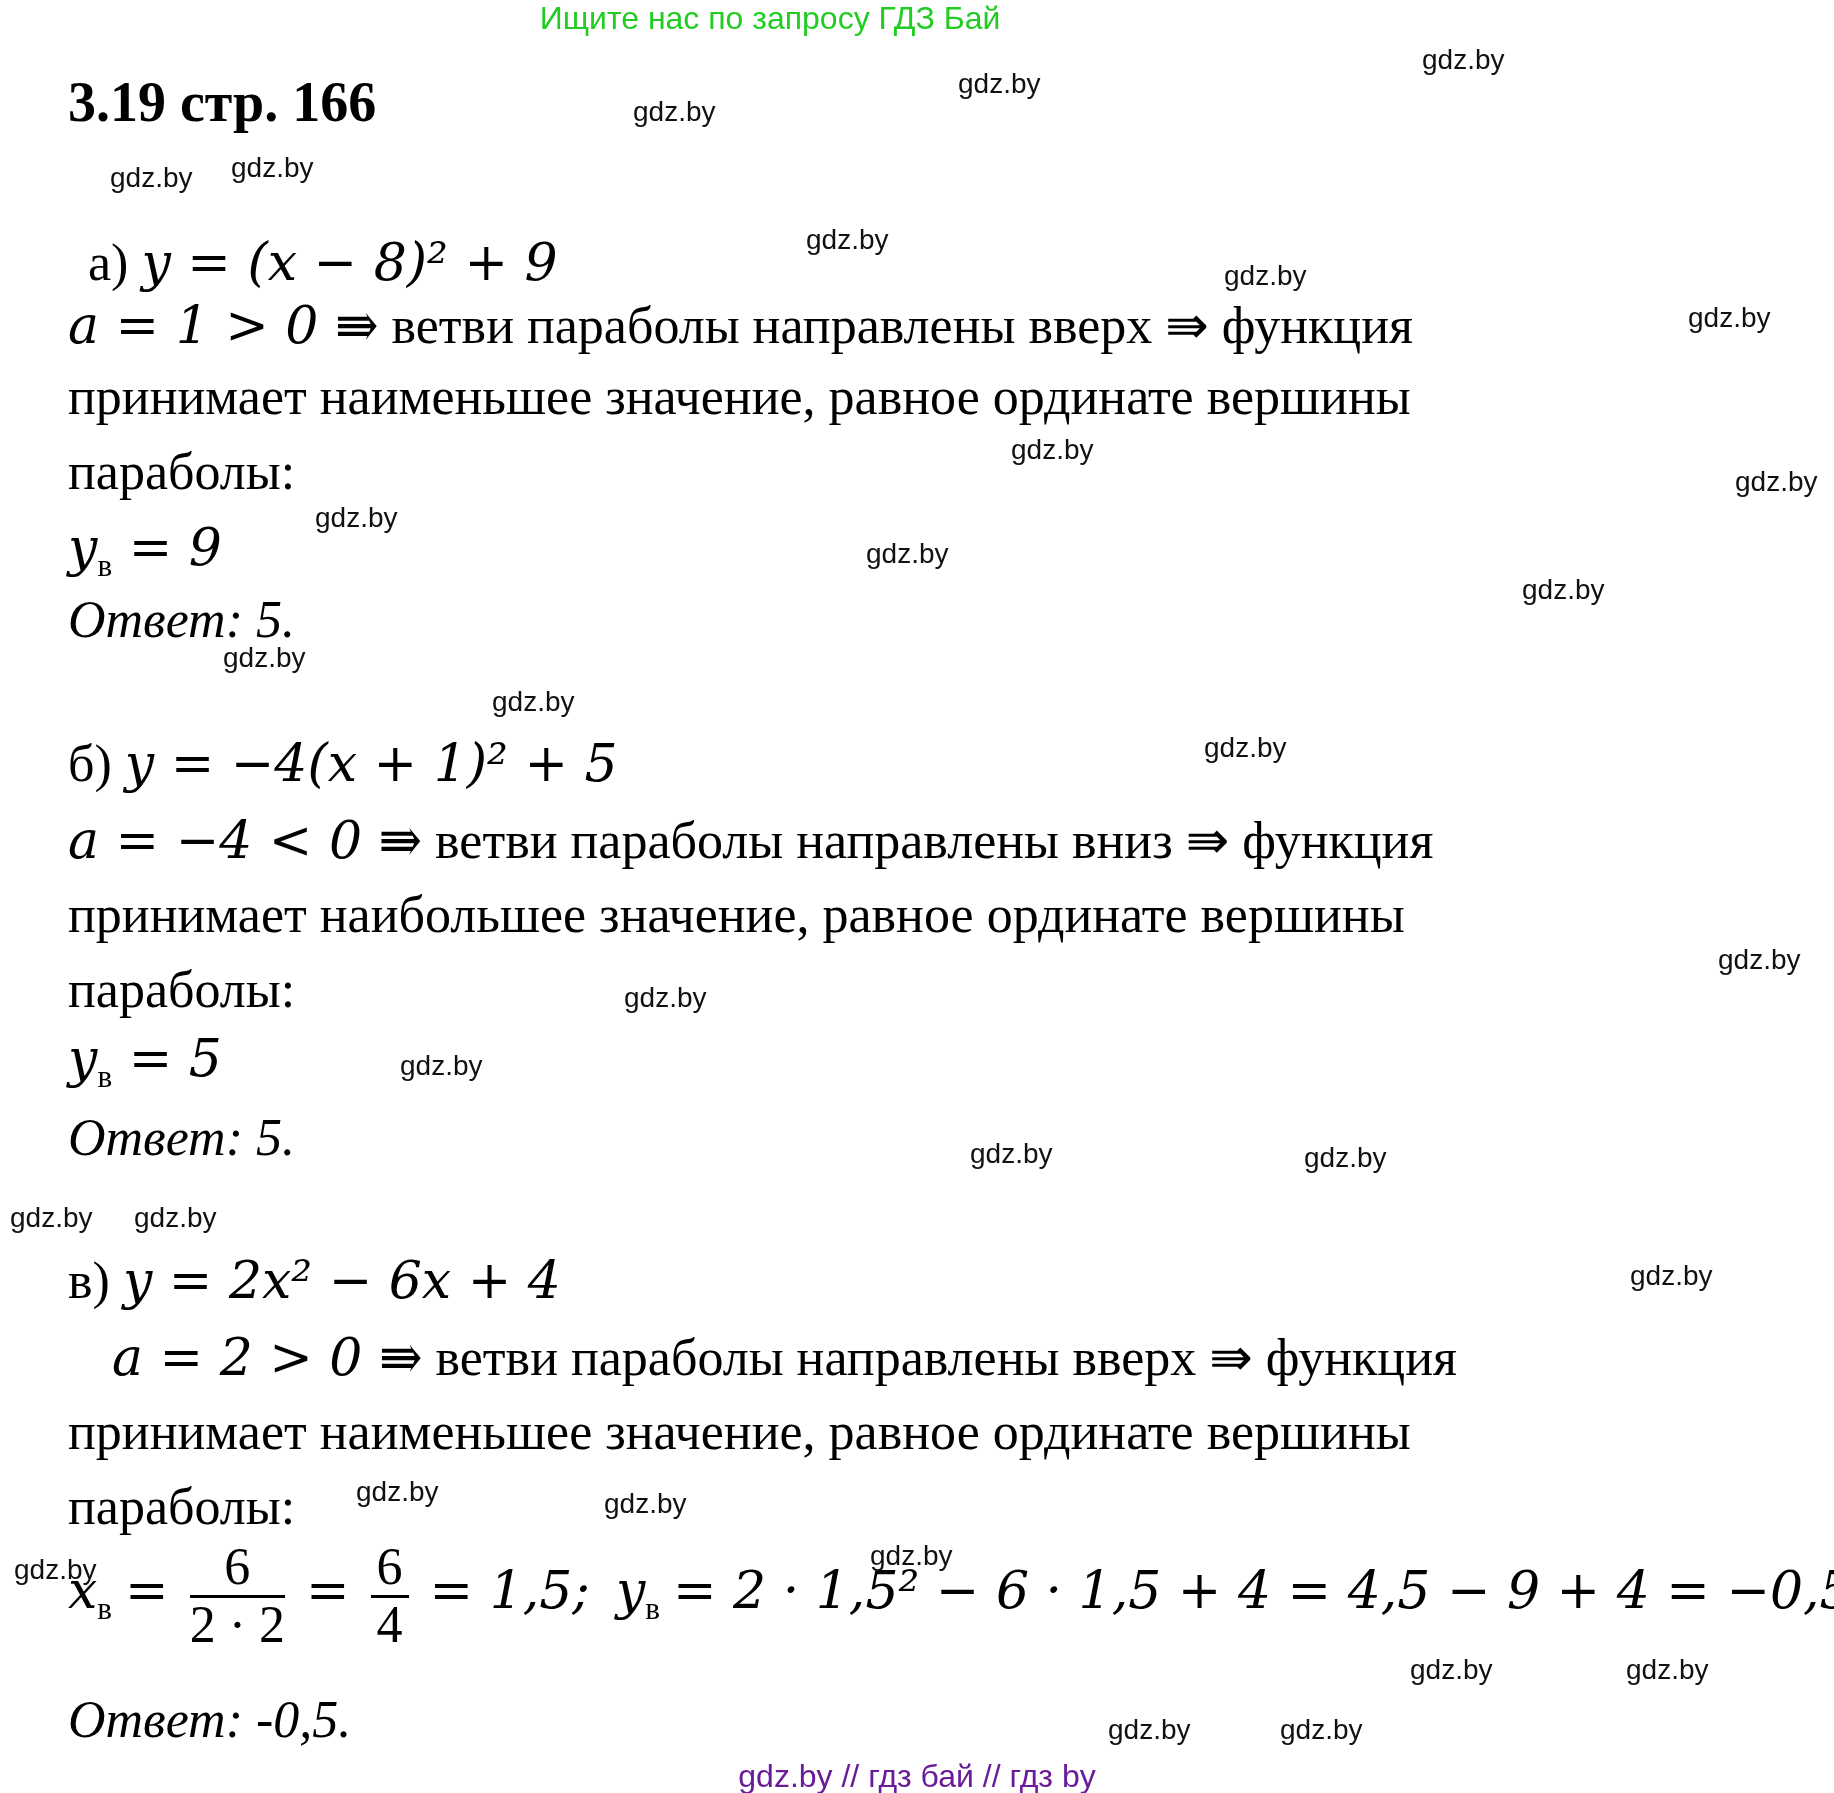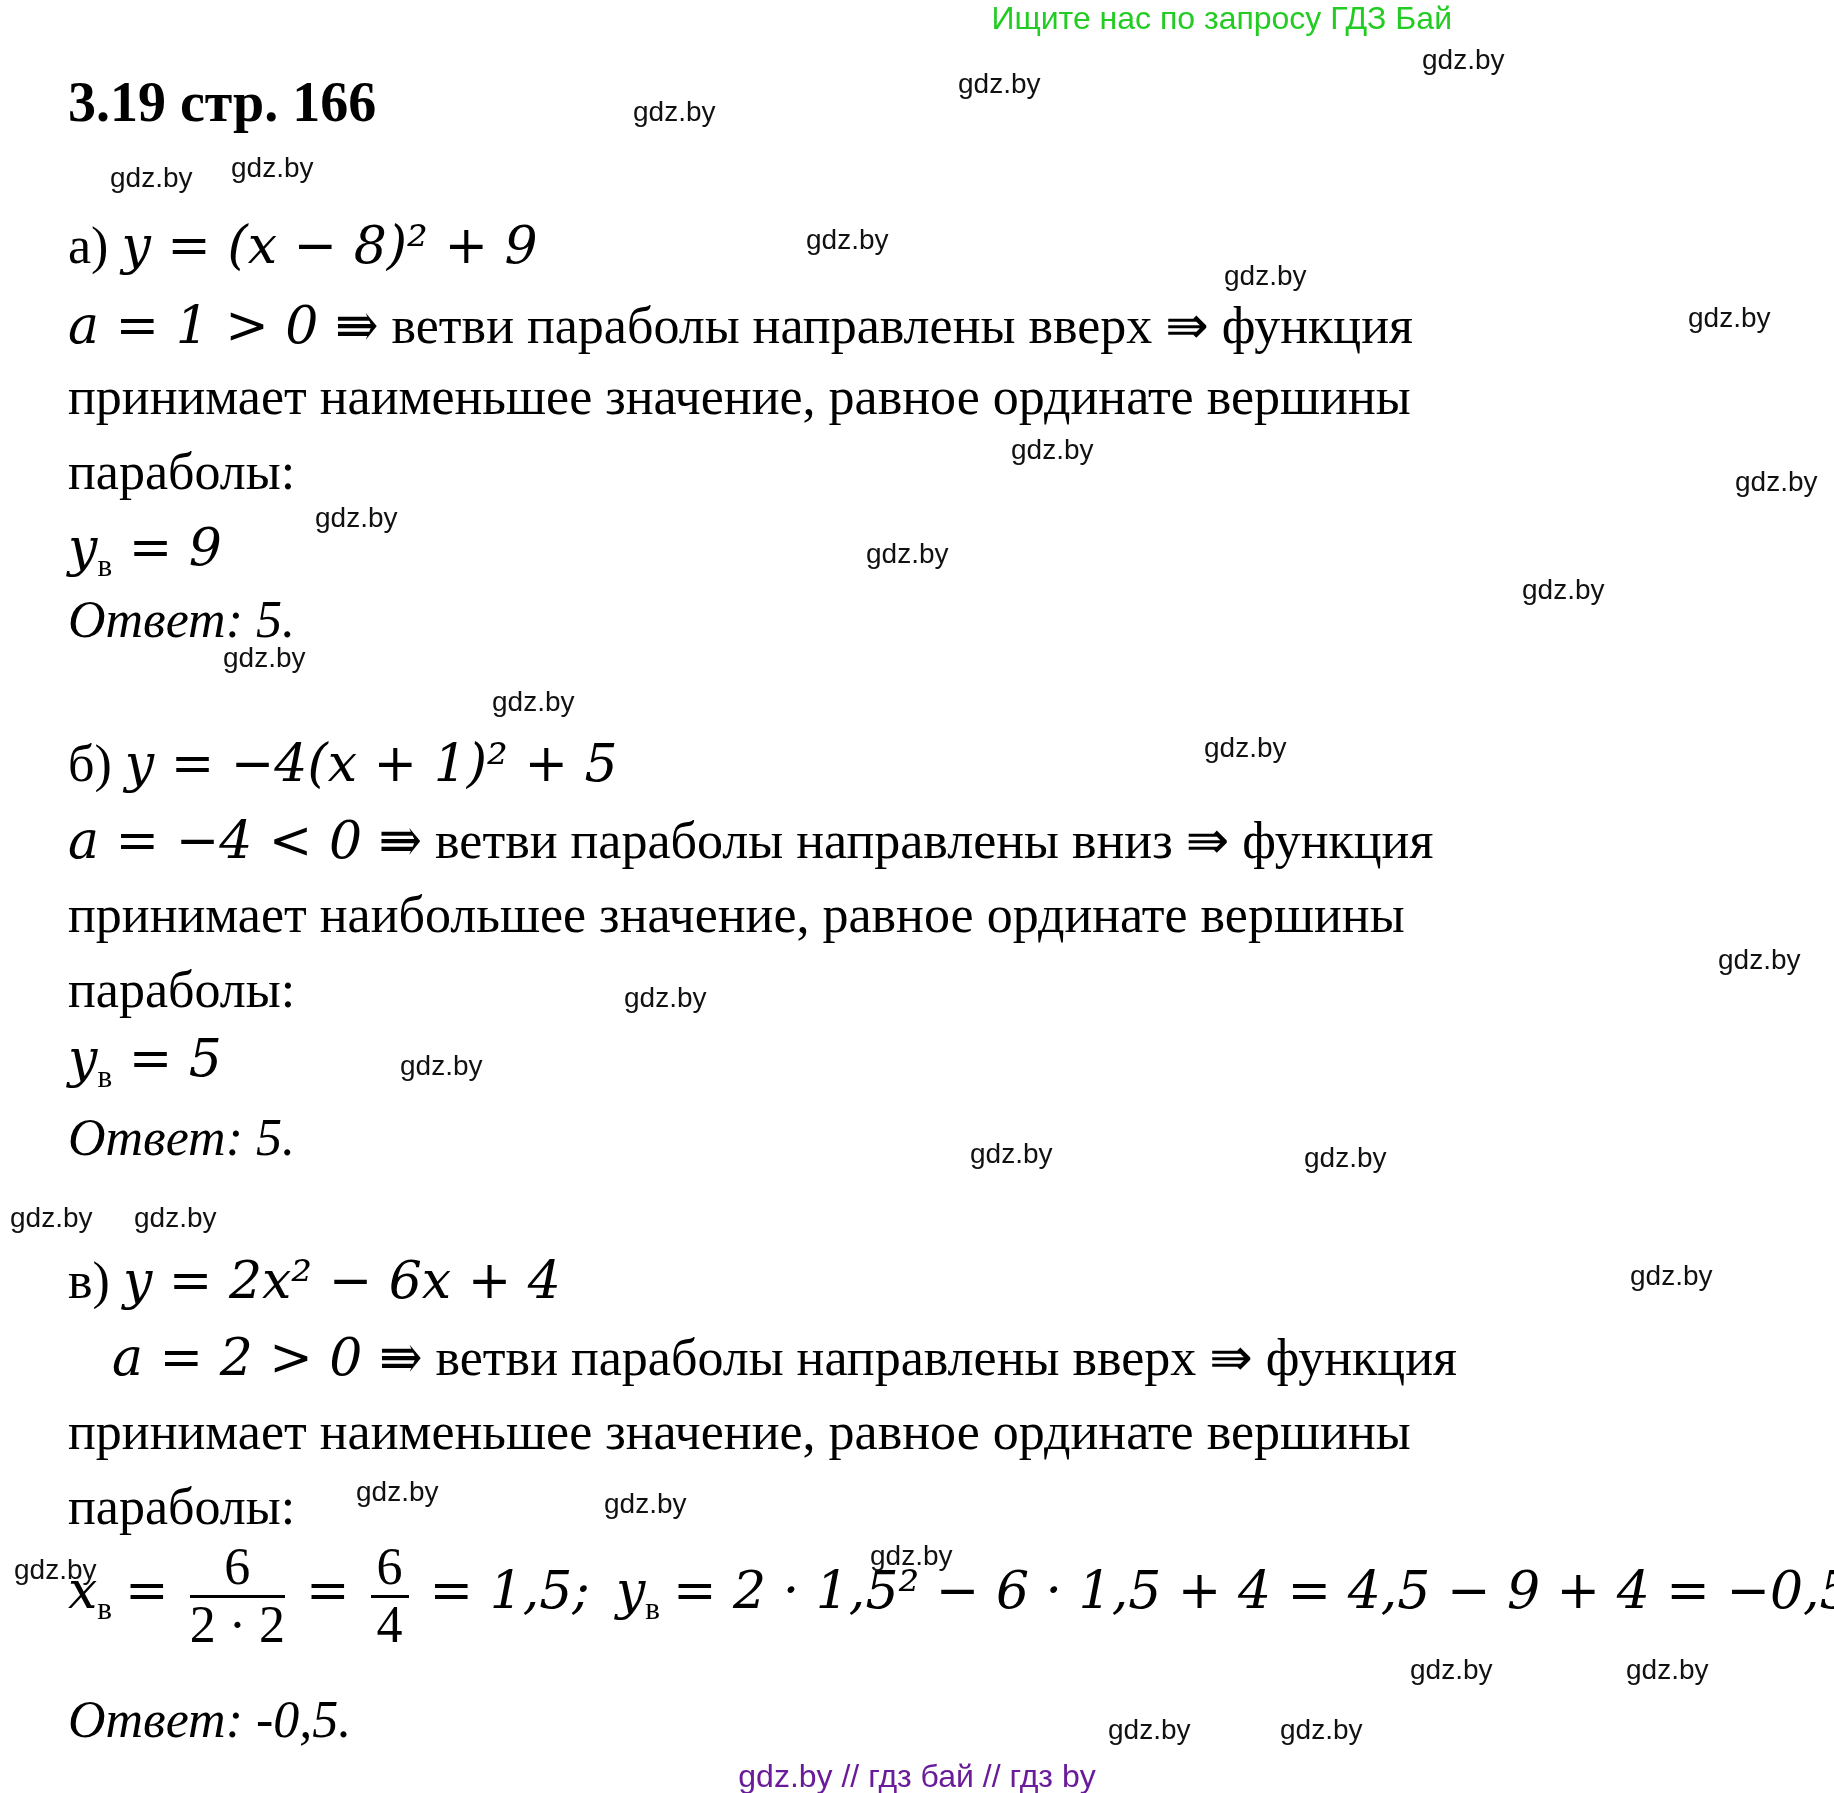--- a/index.html
+++ b/index.html
@@ -1,37 +1,37 @@
 <!DOCTYPE html>
 <html><head>
 <meta charset="utf-8">
 <style>
   html, body { margin:0; padding:0; background:#ffffff; }
   body { width:1834px; height:1793px; position:relative; overflow:hidden; }
   .abs { position:absolute; white-space:nowrap; }
-  .banner { font-family:"Liberation Sans", sans-serif; font-size:32px; color:#22cc22; left:0; width:1452px; text-align:right; top:0; }
+  .banner { font-family:"Liberation Sans", sans-serif; font-size:32px; color:#22cc22; left:0; width:1452px; text-align:center; top:0;padding-left:44px; }
   .title { font-family:Liberation Serif, serif; font-weight:bold; font-size:56px; color:#000; left:68px; top:70px; }
   .wm { font-family:"Liberation Sans", sans-serif; font-size:28px; color:#111; }
   .line { font-family:"Liberation Serif", serif; font-size:52px; color:#000; left:68px; }
   .math { font-family:"DejaVu Serif", serif; font-style:italic; }
   .ans { font-family:"Liberation Serif", serif; font-style:italic; font-size:52px; color:#000; left:68px; }
   .footer { font-family:"Liberation Sans", sans-serif; font-size:32px; color:#6a1b9a; left:0; width:1834px; text-align:center; top:1758px; }
   .frac { display:inline-block; vertical-align:middle; text-align:center; margin:0 8px; }
   .frac .num { display:block; border-bottom:3px solid #000; padding:0 6px; line-height:1.05; }
   .frac .den { display:block; line-height:1.05; }
   sub { font-size:0.6em; }
 </style>
 </head>
 <body>
 
 <div class="abs banner">Ищите нас по запросу ГДЗ Бай</div>
 
 <div class="abs title">3.19 стр. 166</div>
 
-<div class="abs line" style="top:215px;"><span>а)</span> <span class="math">y = (x − 8)² + 9</span></div>
+<div class="abs line" style="top:232px;margin-left:20px;"><span>а)</span> <span class="math">y = (x − 8)² + 9</span></div>
 <div class="abs line" style="top:295px;"><span class="math">a = 1 &gt; 0 ⇛</span> <span>ветви параболы направлены вверх ⇛ функция</span></div>
 <div class="abs line" style="top:367px;">принимает наименьшее значение, равное ординате вершины</div>
 <div class="abs line" style="top:442px;">параболы:</div>
 <div class="abs line" style="top:517px;"><span class="math">y</span><sub>в</sub><span class="math"> = 9</span></div>
 <div class="abs ans" style="top:590px;">Ответ: 5.</div>
 
 <div class="abs line" style="top:733px;"><span>б)</span> <span class="math">y = −4(x + 1)² + 5</span></div>
 <div class="abs line" style="top:810px;"><span class="math">a = −4 &lt; 0 ⇛</span> <span>ветви параболы направлены вниз ⇛ функция</span></div>
 <div class="abs line" style="top:885px;">принимает наибольшее значение, равное ординате вершины</div>
 <div class="abs line" style="top:960px;">параболы:</div>

